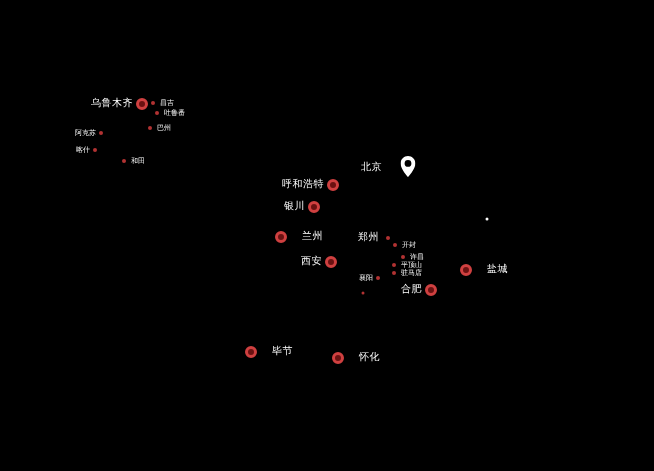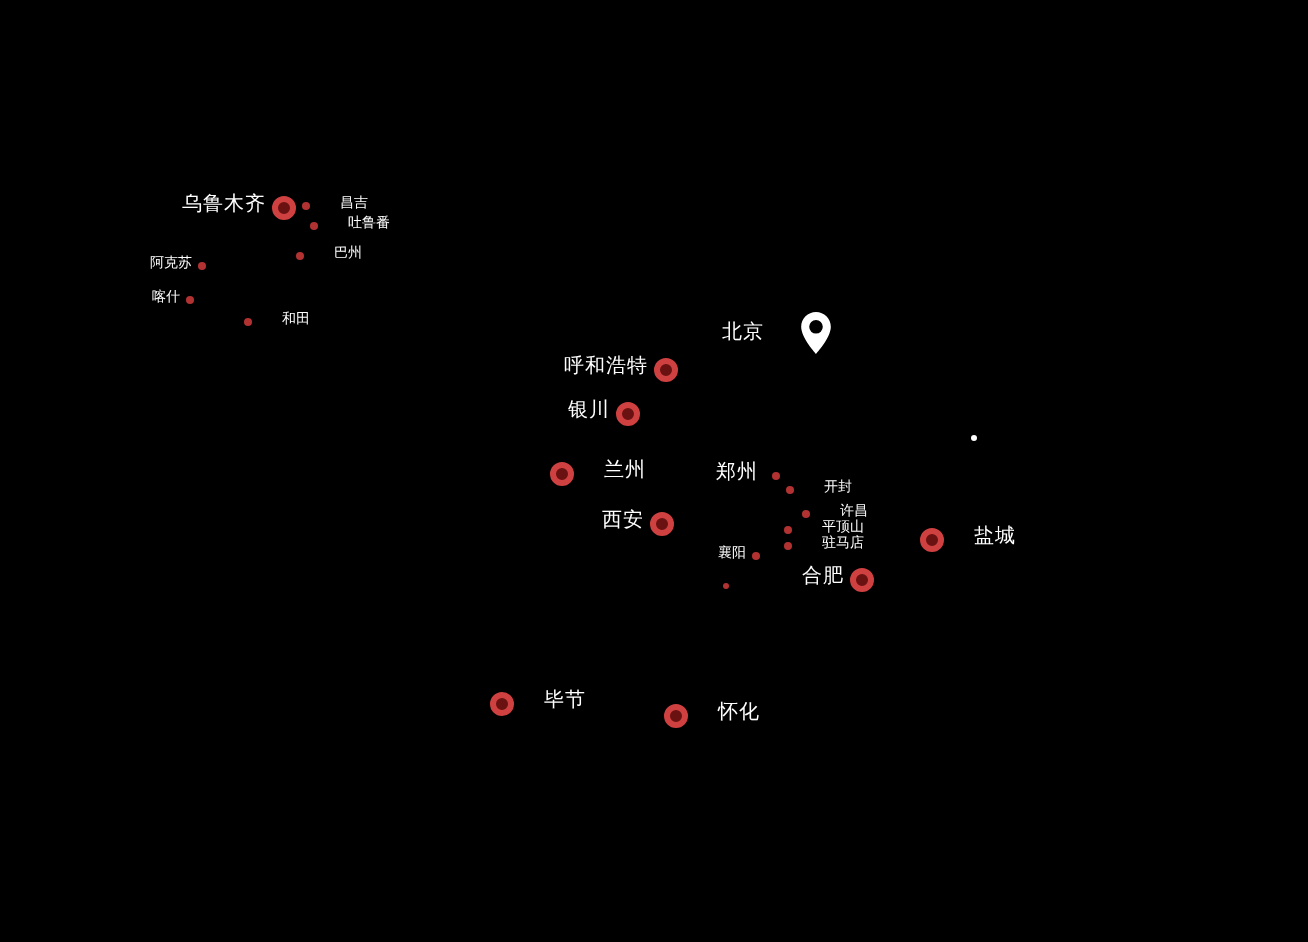--- a/index.html
+++ b/index.html
@@ -37,21 +37,21 @@
     color:#ffffff;
     white-space:nowrap;
     transform:translateY(-50%);
     line-height:1;
   }
   .label.major{font-size:10px;letter-spacing:0.5px;}
   .label.small{font-size:7px;color:#e0e0e0;}
   .label.left{right:9px;text-align:right;}
   .label.right{left:21px;}
   .label.small.left{right:5px;}
-  .label.small.right{left:17px;}
+  .label.small.right{left:7px;}
   .label.pinlab{top:-9px;right:26px;}
   .extradot{
     position:absolute;
     width:3px;height:3px;
     border-radius:50%;
     transform:translate(-50%,-50%);
   }
 </style>
 </head>
 <body>

